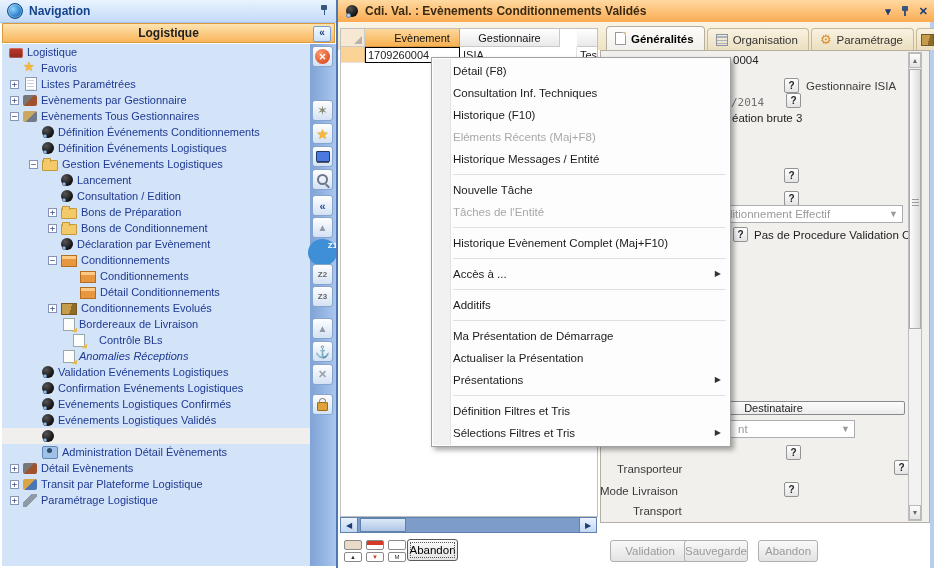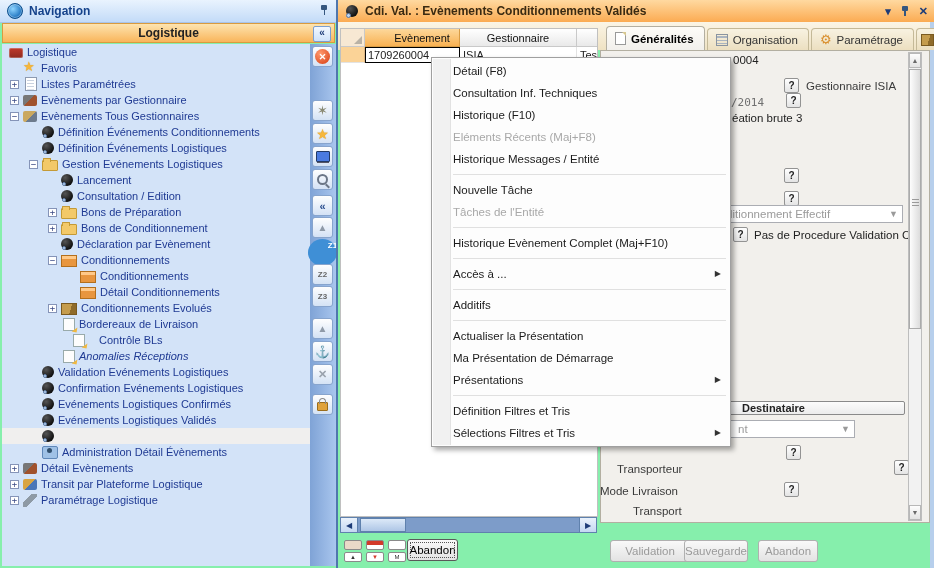--- a/index.html
+++ b/index.html
@@ -1,17 +1,17 @@
 <!DOCTYPE html>
 <html><head>
 <meta charset="utf-8">
 <style>
   html,body{margin:0;padding:0;background:#8a8a8a;}
   .app{position:relative;width:934px;height:568px;overflow:hidden;
-       font-family:"Liberation Sans",sans-serif;background:#86efac;
+       font-family:"Liberation Sans",sans-serif;background:#ffffff;
        -webkit-font-smoothing:antialiased;}
   .abs{position:absolute;}
 
   
   .nav-titlebar{left:0;top:0;width:337px;height:22px;
     background:linear-gradient(#e9f3fe,#c3dbf8);border-bottom:1px solid #a9c4e8;
     display:flex;align-items:center;color:#15428b;font-size:12px;font-weight:bold;}
   .globe{width:14px;height:14px;margin:0 6px 0 7px;border-radius:50%;
     background:radial-gradient(circle at 35% 35%,#8fd4ff,#1f74c0 70%);
     border:1px solid #0d4f8c;box-shadow:inset 0 0 0 1px rgba(255,255,255,.35);}
@@ -126,21 +126,21 @@
   .ftext{font-size:11.5px;color:#222;white-space:nowrap;}
   .fgray{color:#707070;font-family:"DejaVu Sans Mono",monospace;font-size:11px;}
   .qbtn{width:15px;height:15px;box-sizing:border-box;background:linear-gradient(#fff,#e4e4e4);
     border:1px solid #939393;border-radius:2px;font-size:10px;font-weight:bold;color:#222;
     display:flex;align-items:center;justify-content:center;}
   .ddl{height:18px;box-sizing:border-box;background:#fff;border:1px solid #abadb3;
     display:flex;align-items:center;font-size:11.5px;color:#9b9b9b;padding-left:4px;}
   .ddl .arr{margin-left:auto;color:#9a9a9a;font-size:9px;padding-right:4px;}
   .hdrbtn{height:14px;box-sizing:border-box;background:linear-gradient(#fcfcfc,#ececec);
     border:1px solid #8a8a8a;border-radius:2px;font-size:11px;color:#222;
-    display:flex;align-items:center;justify-content:center;font-weight:bold;}
+    display:flex;align-items:center;justify-content:center;}
 
   
   .vscroll{left:908px;top:52px;width:14px;height:469px;background:#f2f2f2;border:1px solid #bdbdbd;box-sizing:border-box;}
   .vs-arrow{position:absolute;left:0;width:12px;height:15px;background:linear-gradient(#fdfdfd,#e3e3e3);
     border:1px solid #b8b8b8;box-sizing:border-box;color:#6a6a6a;font-size:7px;display:flex;align-items:center;justify-content:center;}
   .vs-thumb{position:absolute;left:0;top:16px;width:12px;height:260px;background:linear-gradient(90deg,#fdfdfd,#dcdcdc);
     border:1px solid #ababab;box-sizing:border-box;}
   .vs-grip{position:absolute;left:2px;top:50%;width:7px;height:7px;
     background:repeating-linear-gradient(#9a9a9a 0 1px,transparent 1px 3px);}
 
@@ -379,21 +379,21 @@
       <span>▾</span>
       <span class="pin"></span>
       <span style="font-weight:bold;">✕</span>
     </span>
   </div>
   <div class="abs right-edge"></div>
 
   <div class="abs grid-body">
     <div class="ghead gh-corner" style="left:0;width:24px;"></div>
     <div class="ghead gh-orange" style="left:24px;width:95px;">Evènement</div>
-    <div class="ghead gh-plain" style="left:119px;width:117px;">Gestionnaire</div>
+    <div class="ghead gh-plain" style="left:119px;width:100px;">Gestionnaire</div>
     <div class="ghead gh-plain" style="left:236px;width:20px;border-right:none;"></div>
     <div class="gcell gmark" style="left:0;width:24px;"></div>
     <div class="gcell gedit" style="left:24px;width:95px;">1709260004</div>
     <div class="gcell" style="left:119px;width:117px;">ISIA</div>
     <div class="gcell" style="left:236px;width:20px;border-right:none;overflow:hidden;">Test</div>
   </div>
   <div class="abs hscroll">
     <span class="hs-arrow">◀</span>
     <span class="hs-thumb"></span>
     <span class="hs-arrow right">▶</span>
@@ -480,21 +480,21 @@
       <div class="msep"></div>
       <div class="mitem"><span>Nouvelle Tâche</span></div>
       <div class="mitem disabled"><span>Tâches de l'Entité</span></div>
       <div class="msep"></div>
       <div class="mitem"><span>Historique Evènement Complet (Maj+F10)</span></div>
       <div class="msep"></div>
       <div class="mitem"><span>Accès à ...</span><span class="sub">▶</span></div>
       <div class="msep"></div>
       <div class="mitem"><span>Additifs</span></div>
       <div class="msep"></div>
+      <div class="mitem"><span>Ma Présentation de Démarrage</span></div>
       <div class="mitem"><span>Actualiser la Présentation</span></div>
-      <div class="mitem"><span>Ma Présentation de Démarrage</span></div>
       <div class="mitem"><span>Présentations</span><span class="sub">▶</span></div>
       <div class="msep"></div>
       <div class="mitem"><span>Définition Filtres et Tris</span></div>
       <div class="mitem"><span>Sélections Filtres et Tris</span><span class="sub">▶</span></div>
     </div>
 
 </div>
 
 </body></html>

